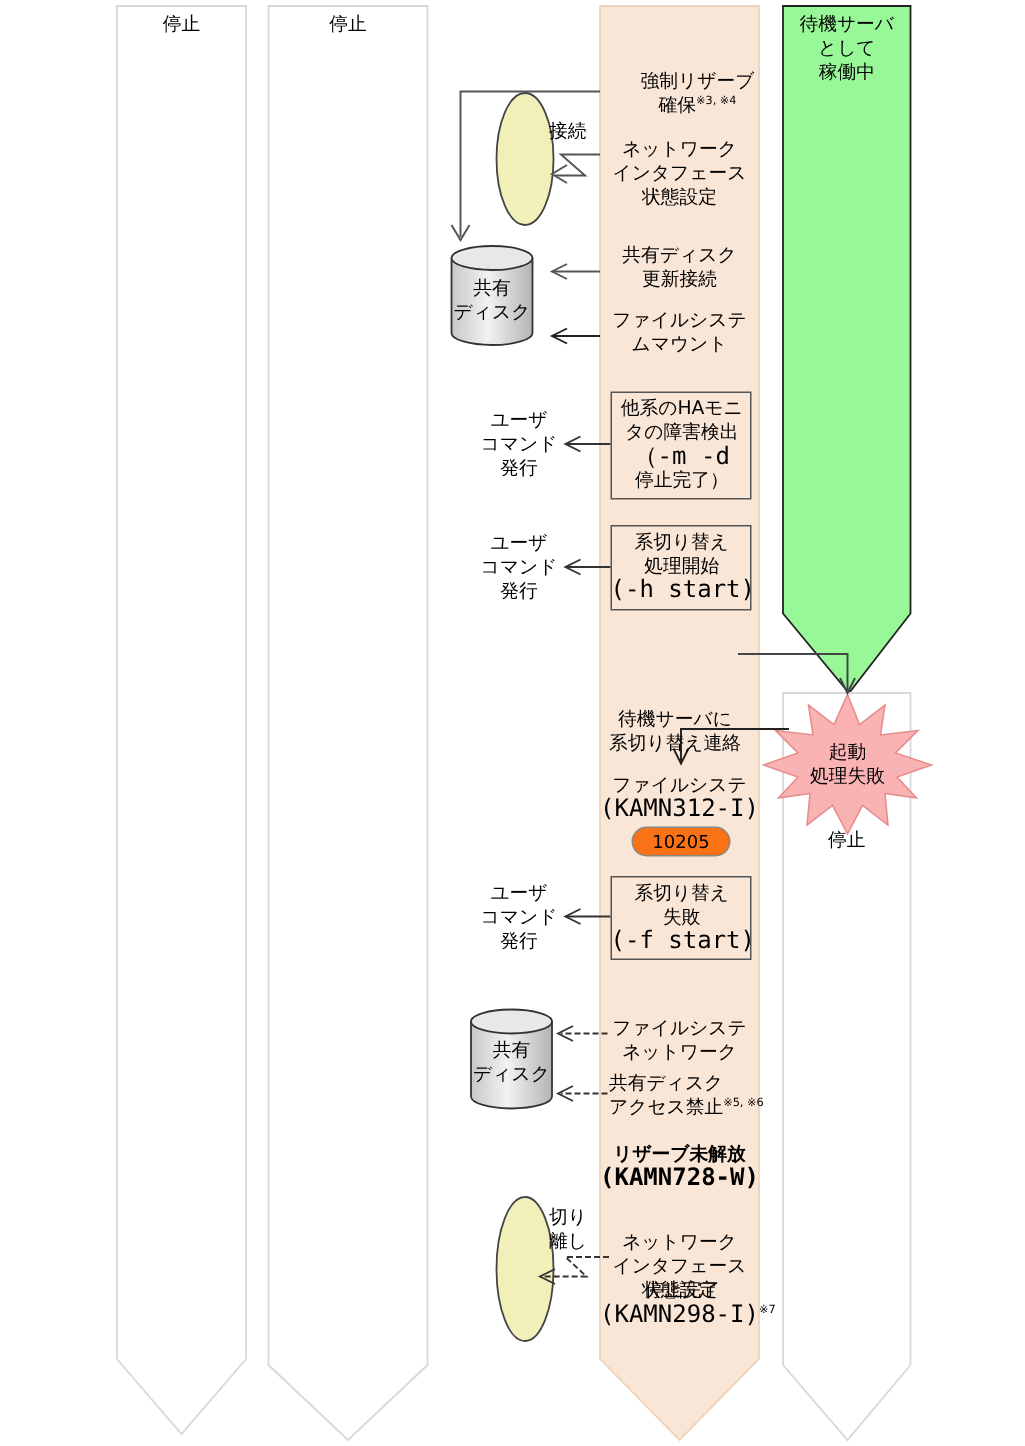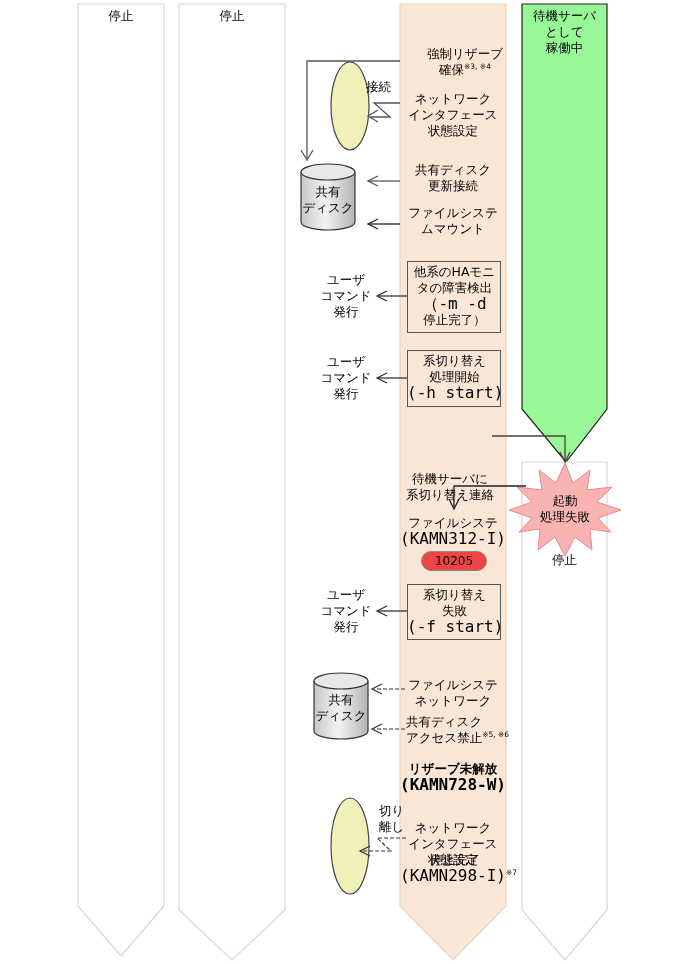--- a/index.html
+++ b/index.html
@@ -3,21 +3,21 @@
 <meta charset="utf-8">
 <style>
   html, body { margin:0; padding:0; background:#ffffff; }
   body { width:683px; height:964px; position:relative; overflow:hidden;
          font-family:"DejaVu Sans", "Liberation Sans", sans-serif; color:#000; }
   svg.bg { position:absolute; left:0; top:0; }
   .t { position:absolute; font-size:12.5px; line-height:16px; text-align:center; white-space:nowrap; }
   .mono { font-family:"DejaVu Sans Mono", "Liberation Mono", monospace; font-size:16px; }
   sup { font-size:7.5px; vertical-align:top; position:relative; top:-3px; }
   .box { position:absolute; border:1.5px solid #555; background:transparent; }
-  .pill { position:absolute; border:1px solid #888; border-radius:12px; background:#ef4444;
+  .pill { position:absolute; border:1px solid #888; border-radius:12px; background:#f97316;
           font-size:12px; text-align:center; line-height:18px; }
 </style>
 </head>
 <body>
 
 <svg class="bg" width="683" height="964" viewBox="0 0 683 964">
 
   <polygon points="78,4 164,4 164,906 121,956 78,906" fill="#fff" stroke="#d8d8d8" stroke-width="1.2"></polygon>
 
   <polygon points="179,4 285,4 285,910 232,960 179,910" fill="#fff" stroke="#d8d8d8" stroke-width="1.2"></polygon>
@@ -197,21 +197,21 @@
 <div class="t" style="left:400px;top:714px;width:120px;text-align:left;padding-left:6px;">
   <div>共有ディスク</div>
   <div><span>アクセス禁止</span><sup>※5, ※6</sup></div>
 </div>
 
 <div class="t" style="left:400px;top:761px;width:106px;font-weight:bold;">
   <div>リザーブ未解放</div>
   <div class="mono">(KAMN728-W)</div>
 </div>
 
-<div class="t" style="left:366px;top:803px;padding-left:13px;">
+<div class="t" style="left:366px;top:803px;">
   <div>切り</div>
   <div>離し</div>
 </div>
 
 <div class="t" style="left:400px;top:820px;width:106px;">
   <div>ネットワーク</div>
   <div>インタフェース</div>
   <div>状態設定</div>
 </div>
 

